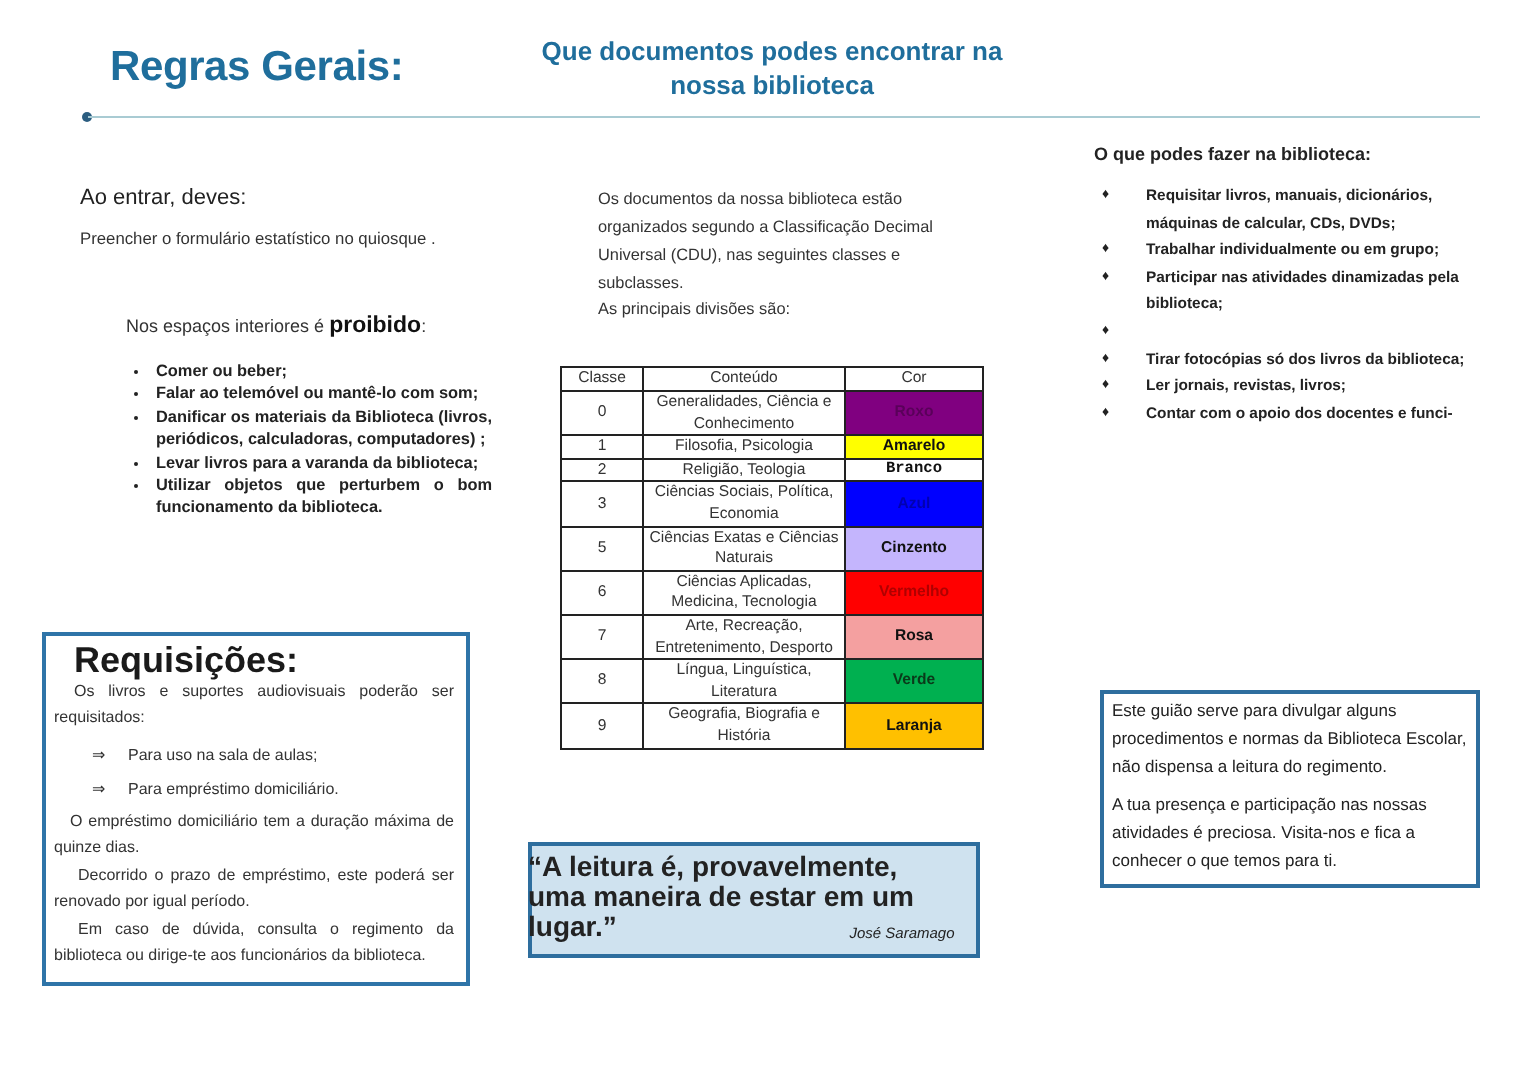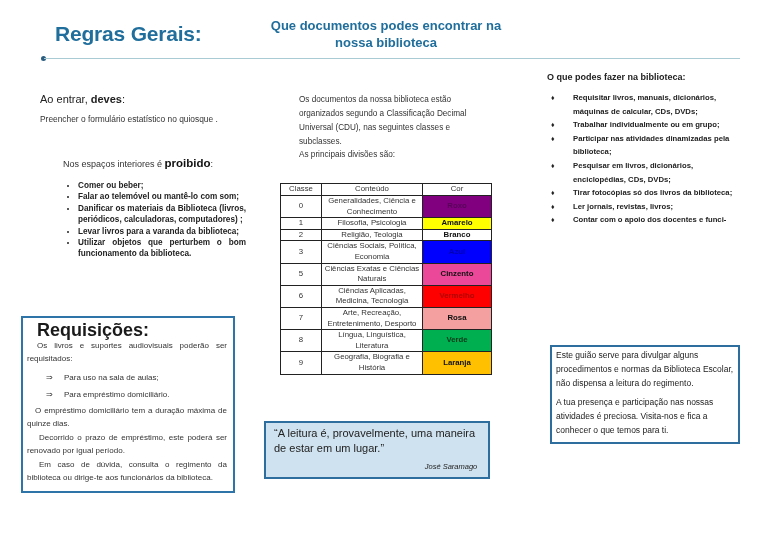--- a/index.html
+++ b/index.html
@@ -6,21 +6,21 @@
   body { width:768px; height:543px; background:#ffffff; position:relative; overflow:hidden;
          font-family:"Liberation Sans", sans-serif; color:#222; }
   .abs { position:absolute; }
   .title-main { left:55px; top:22px; font-size:21px; font-weight:bold; color:#1f6e9c; letter-spacing:-0.2px; }
   .title-mid { left:270px; top:17px; width:232px; text-align:center; font-size:13px; font-weight:bold; color:#1f6e9c; line-height:17px; }
   .rule { left:44px; top:58px; width:696px; height:1px; background:#a9cbd3; }
   .rule-dot { left:41px; top:56px; width:5px; height:5px; border-radius:50%; background:#2b5d80; }
 
   .sm { font-size:8.4px; line-height:13px; color:#333; }
   .enter-head { left:40px; top:93px; font-size:11px; color:#222; }
-  .enter-head b { font-weight:bold; }
+  .enter-head b { font-weight:normal; }
   .enter-text { left:40px; top:113px; }
 
   .proib-head { left:63px; top:157px; font-size:9px; color:#333; }
   .proib-head b { font-size:11.5px; color:#111; }
   .proib-list { left:58px; top:180px; width:168px; margin:0; padding:0 0 0 20px; font-size:8.2px; font-weight:bold; line-height:11.4px; color:#222; text-align:justify; }
   .proib-list li { margin:0; }
 
   .req-box { left:21px; top:316px; width:210px; height:173px; border:2px solid #2e74a8; background:#fff; }
   .req-title { left:37px; top:320px; font-size:18px; font-weight:bold; color:#1a1a1a; }
   .req-p { font-size:8px; line-height:12.5px; color:#333; text-align:justify; }
@@ -30,21 +30,21 @@
   .cdu-p { left:299px; top:93px; width:178px; font-size:8.2px; line-height:14px; color:#333; }
   .cdu-sub { left:299px; top:150px; font-size:8.2px; color:#333; }
 
   table.cdu { position:absolute; left:280px; top:183px; width:212px; border-collapse:collapse; font-size:7.8px; color:#333; }
   table.cdu th, table.cdu td { border:1px solid #222; padding:0 2px; text-align:center; font-weight:normal; line-height:10.6px; }
   table.cdu th { height:11px; }
   table.cdu td.c { width:64px; font-weight:bold; }
   table.cdu td.k { width:36px; }
 
   .quote-box { left:264px; top:421px; width:222px; height:54px; border:2px solid #2e6e9e; background:#cfe2ef; }
-  .quote-text { left:274px; top:426px; width:210px; font-size:11px; line-height:15px; color:#222; }
+  .quote-text { left:264px; top:426px; width:210px; font-size:14px; line-height:15px; color:#222;font-weight:bold; }
   .quote-author { left:420px; top:462px; width:62px; text-align:center; font-size:7.5px; font-style:italic; color:#222; }
 
   .can-head { left:547px; top:72px; font-size:9px; font-weight:bold; color:#222; }
   .can-list { left:551px; top:91px; width:190px; font-size:7.7px; font-weight:bold; color:#222; line-height:13.6px; }
   .can-item { display:flex; }
   .can-item .bul { width:22px; flex:none; font-size:7px; }
 
   .guide-box { left:550px; top:345px; width:186px; height:95px; border:2px solid #2e6e9e; background:#fff; }
   .guide-p { font-size:8.5px; line-height:14px; color:#222; }
 </style>
@@ -103,31 +103,31 @@
         <td class="c" style="background: rgb(128, 0, 128); color: rgb(90, 0, 90);">Roxo</td>
       </tr>
       <tr>
         <td class="k">1</td>
         <td>Filosofia, Psicologia</td>
         <td class="c" style="background: rgb(255, 255, 0); color: rgb(17, 17, 17);">Amarelo</td>
       </tr>
       <tr>
         <td class="k">2</td>
         <td>Religião, Teologia</td>
-        <td class="c" style="background: rgb(255, 255, 255); color: rgb(17, 17, 17);">Branco</td>
+        <td class="c" style="background: rgb(255, 255, 255); color: rgb(17, 17, 17); font-family: Liberation Mono, monospace;">Branco</td>
       </tr>
       <tr>
         <td class="k">3</td>
         <td>Ciências Sociais, Política, Economia</td>
         <td class="c" style="background: rgb(0, 0, 255); color: rgb(0, 0, 176);">Azul</td>
       </tr>
       <tr>
         <td class="k">5</td>
         <td>Ciências Exatas e Ciências Naturais</td>
-        <td class="c" style="background: #ec4899; color: rgb(17, 17, 17);">Cinzento</td>
+        <td class="c" style="background: #c4b5fd; color: rgb(17, 17, 17);">Cinzento</td>
       </tr>
       <tr>
         <td class="k">6</td>
         <td>Ciências Aplicadas, Medicina, Tecnologia</td>
         <td class="c" style="background: rgb(255, 0, 0); color: rgb(176, 0, 0);">Vermelho</td>
       </tr>
       <tr>
         <td class="k">7</td>
         <td>Arte, Recreação, Entretenimento, Desporto</td>
         <td class="c" style="background: rgb(244, 160, 160); color: rgb(17, 17, 17);">Rosa</td>
@@ -158,21 +158,20 @@
   <div class="can-item">
       <span class="bul">♦</span>
       <span>Trabalhar individualmente ou em grupo;</span>
     </div>
   <div class="can-item">
       <span class="bul">♦</span>
       <span>Participar nas atividades dinamizadas pela biblioteca;</span>
     </div>
   <div class="can-item">
       <span class="bul">♦</span>
-      <span>Pesquisar em livros, dicionários, enciclopédias, CDs, DVDs;</span>
     </div>
   <div class="can-item">
       <span class="bul">♦</span>
       <span>Tirar fotocópias só dos livros da biblioteca;</span>
     </div>
   <div class="can-item">
       <span class="bul">♦</span>
       <span>Ler jornais, revistas, livros;</span>
     </div>
   <div class="can-item">

